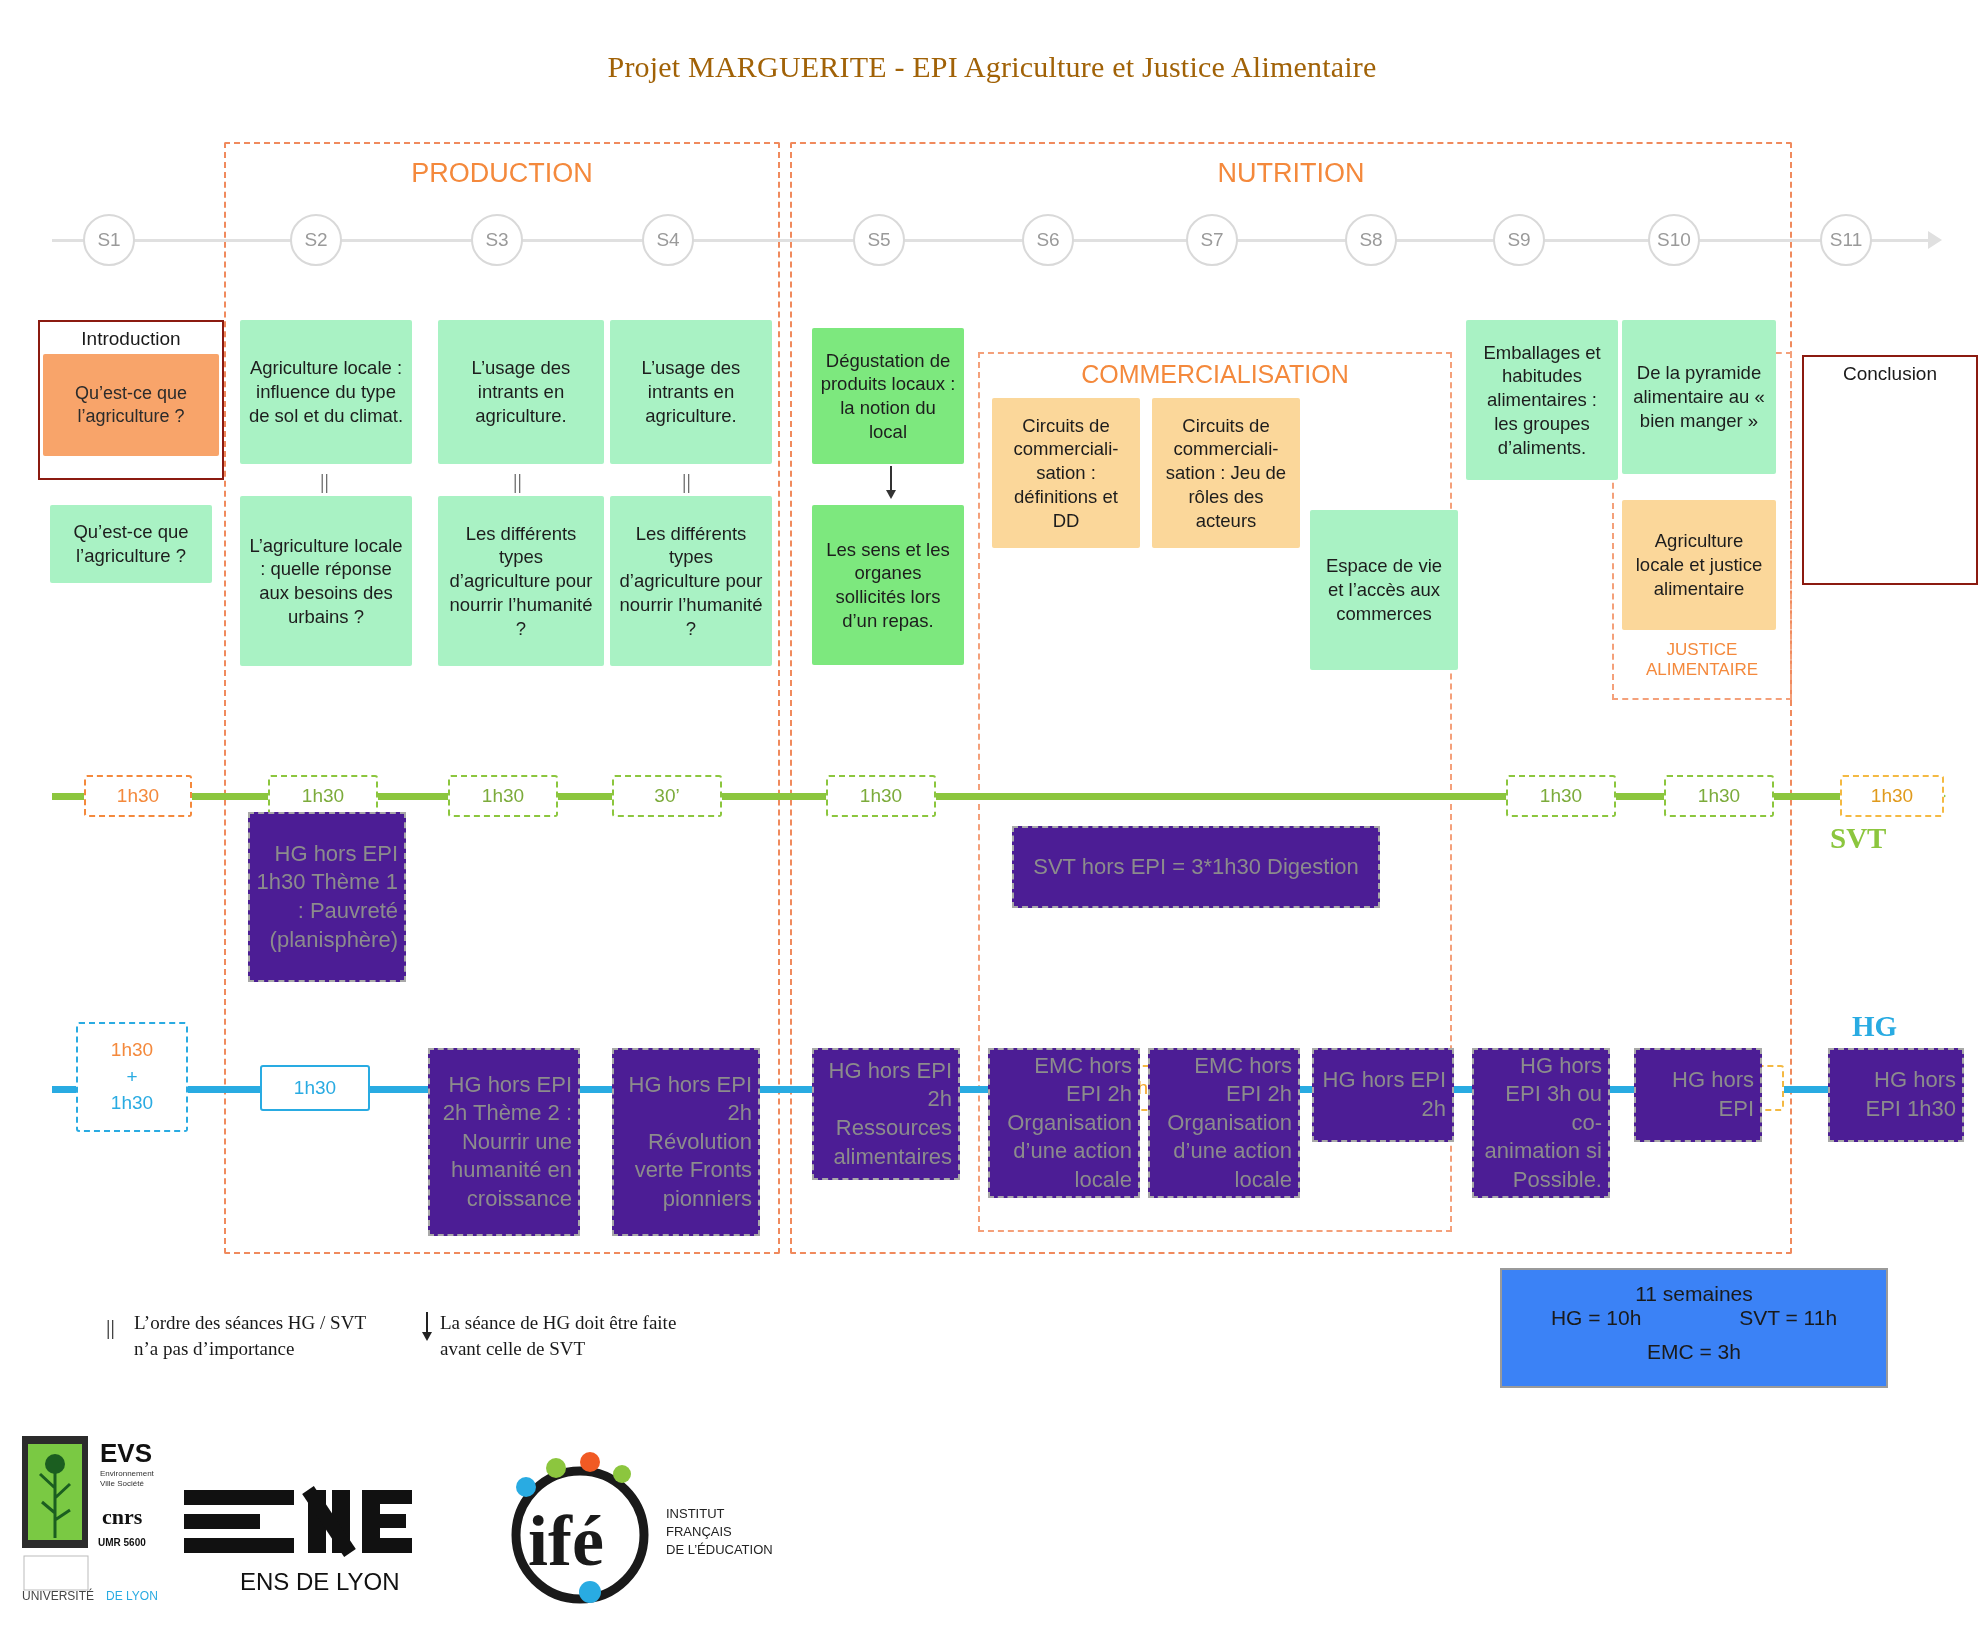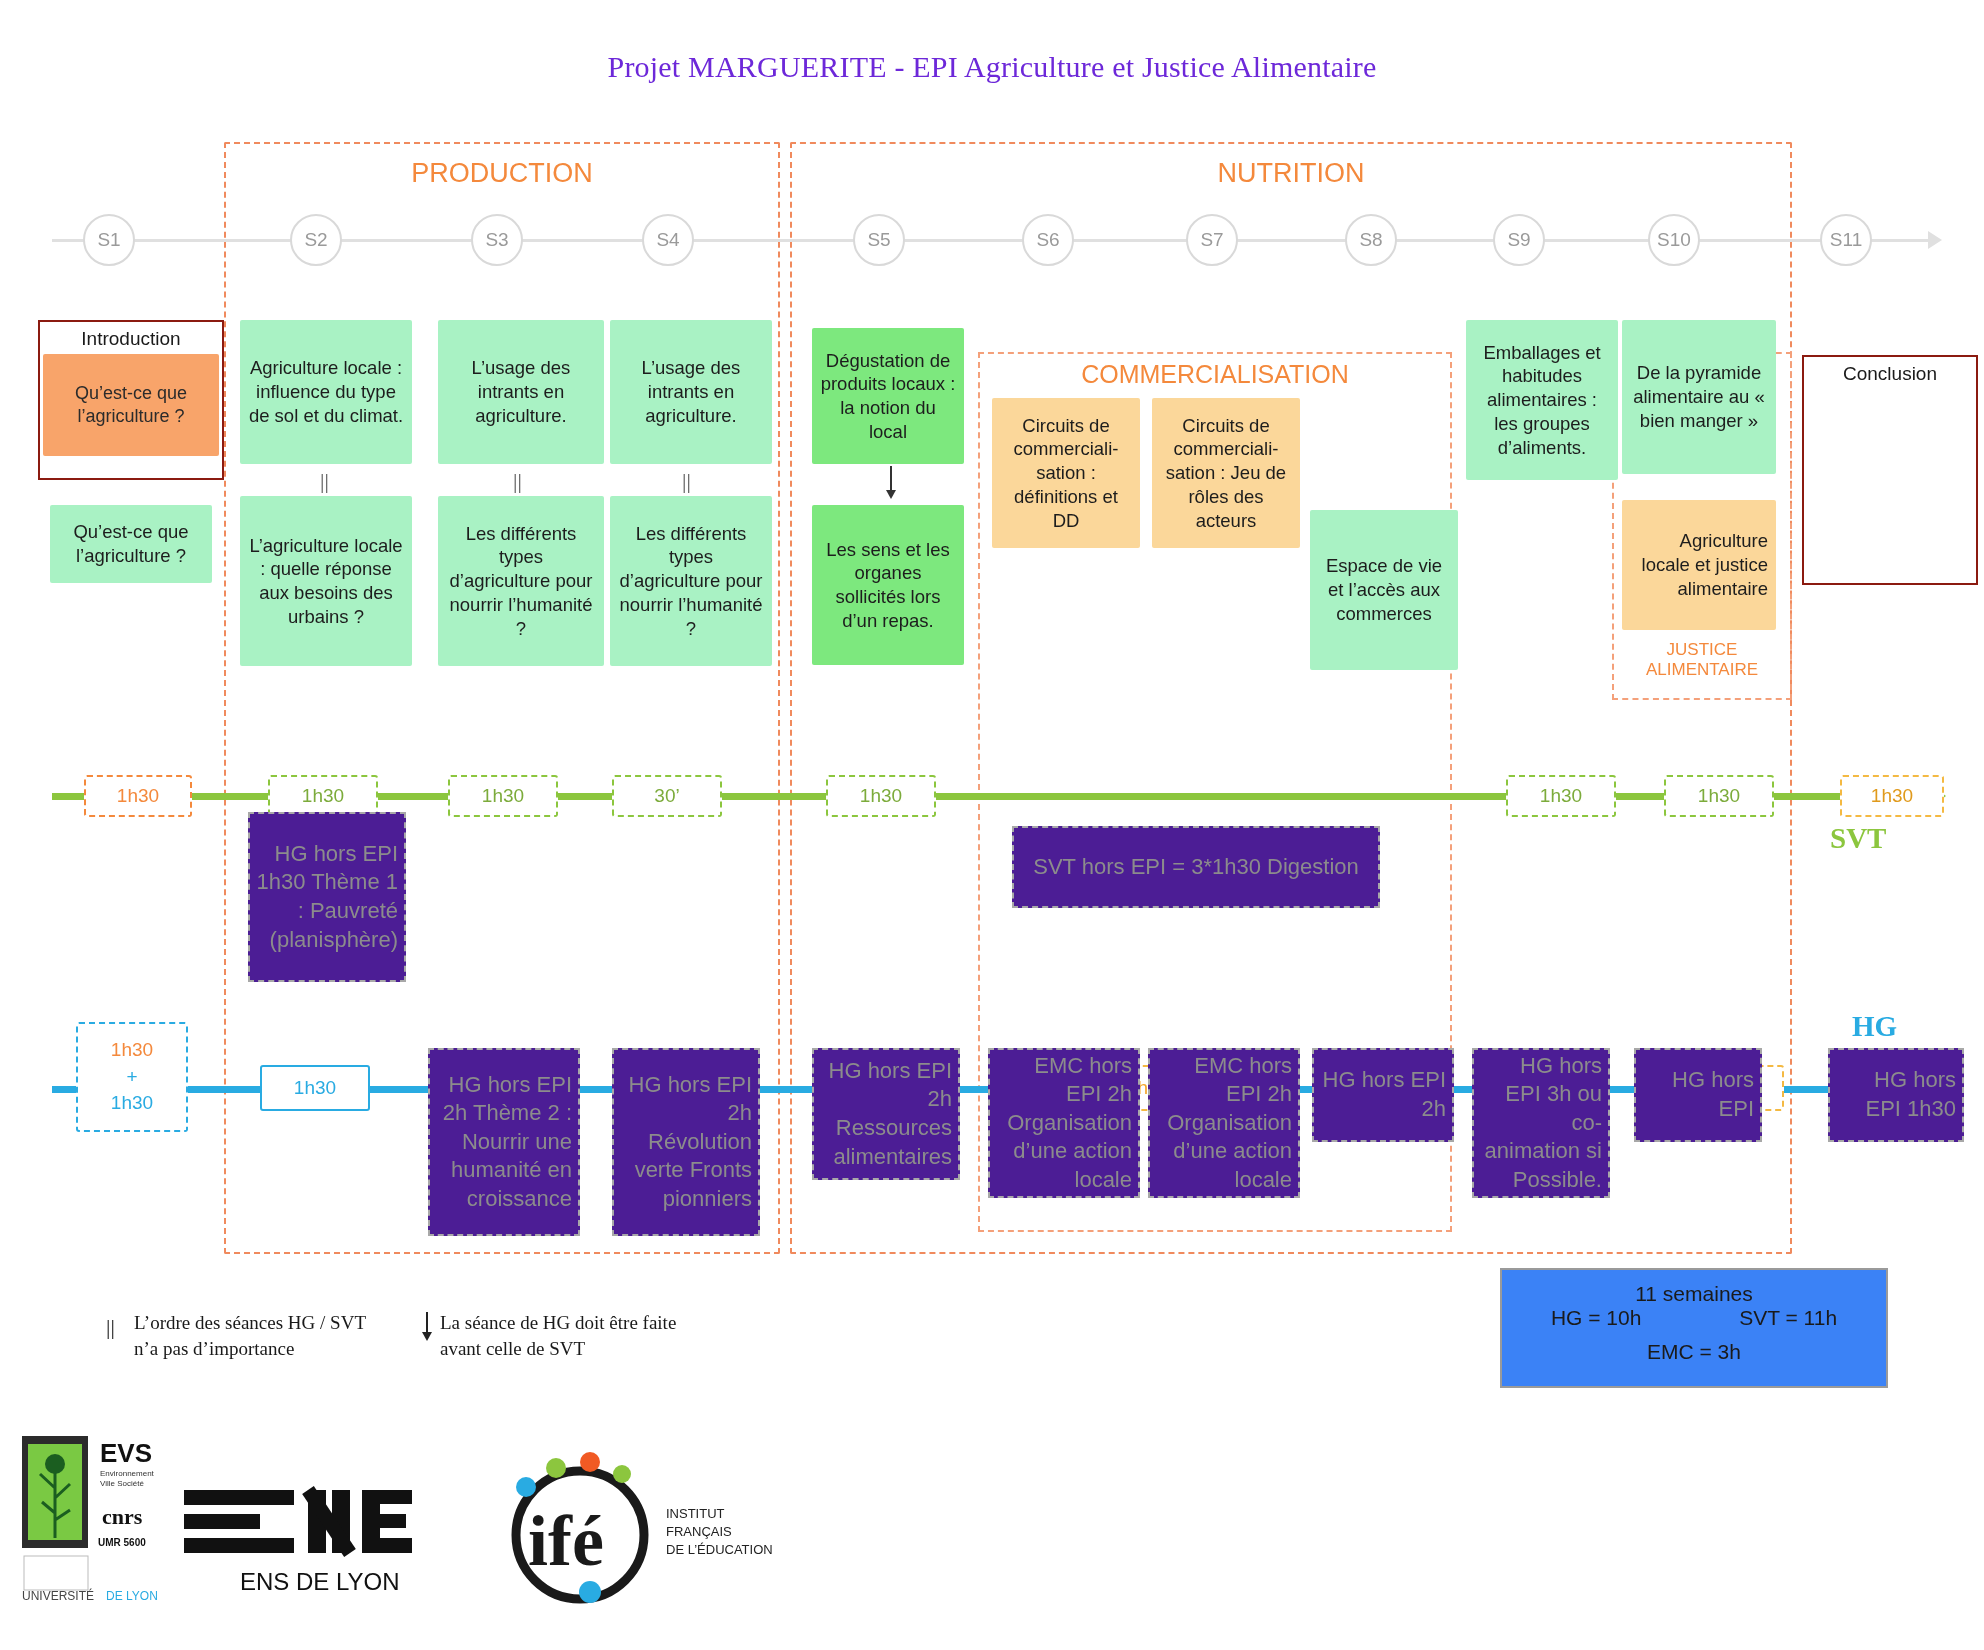--- a/index.html
+++ b/index.html
@@ -10,21 +10,21 @@
     position:relative;
     overflow:hidden;
     color:#222;
   }
   .abs { position:absolute; box-sizing:border-box; }
 
   
   #title {
     left:0; top:50px; width:1984px; text-align:center;
     font-family:"Liberation Serif", serif;
-    font-size:30px; color:#6d28d9; letter-spacing:0.2px;
+    font-size:30px; color:#a16207; letter-spacing:0.2px;
   }
 
   
   .phase-frame {
     border:2px dashed #f08a5d;
     border-radius:2px;
   }
   .phase-label {
     color:#f4893c; font-size:27px; text-align:center;
   }
@@ -194,21 +194,21 @@
 </div>
 <div class="abs box green-bright" style="left:812px; top:505px; width:152px; height:160px;">Les sens et les organes sollicités lors d’un repas.</div>
 
 <div class="abs box orange-box" style="left:992px; top:398px; width:148px; height:150px;">Circuits de commerciali-sation : définitions et DD</div>
 <div class="abs box orange-box" style="left:1152px; top:398px; width:148px; height:150px;">Circuits de commerciali-sation : Jeu de rôles des acteurs</div>
 <div class="abs box green-light" style="left:1310px; top:510px; width:148px; height:160px;">Espace de vie et l’accès aux commerces</div>
 
 <div class="abs box green-light" style="left:1466px; top:320px; width:152px; height:160px;">Emballages et habitudes alimentaires : les groupes d’aliments.</div>
 
 <div class="abs box green-light" style="left:1622px; top:320px; width:154px; height:154px;">De la pyramide alimentaire au « bien manger »</div>
-<div class="abs box orange-box" style="left:1622px; top:500px; width:154px; height:130px;text-align:right;">Agriculture locale et justice alimentaire</div>
+<div class="abs box orange-box" style="left:1622px; top:500px; width:154px; height:130px;">Agriculture locale et justice alimentaire</div>
 
 <div class="abs" id="svt-line"></div>
 <div class="abs" id="svt-arrow"></div>
 
 <div class="abs pill pill-orange" style="left:84px; top:775px; width:108px; height:42px;">1h30</div>
 <div class="abs pill pill-green" style="left:268px; top:775px; width:110px; height:42px;">1h30</div>
 <div class="abs pill pill-green" style="left:448px; top:775px; width:110px; height:42px;">1h30</div>
 <div class="abs pill pill-green" style="left:612px; top:775px; width:110px; height:42px;">30’</div>
 <div class="abs pill pill-green" style="left:826px; top:775px; width:110px; height:42px;">1h30</div>
 <div class="abs pill pill-green" style="left:1506px; top:775px; width:110px; height:42px;">1h30</div>

